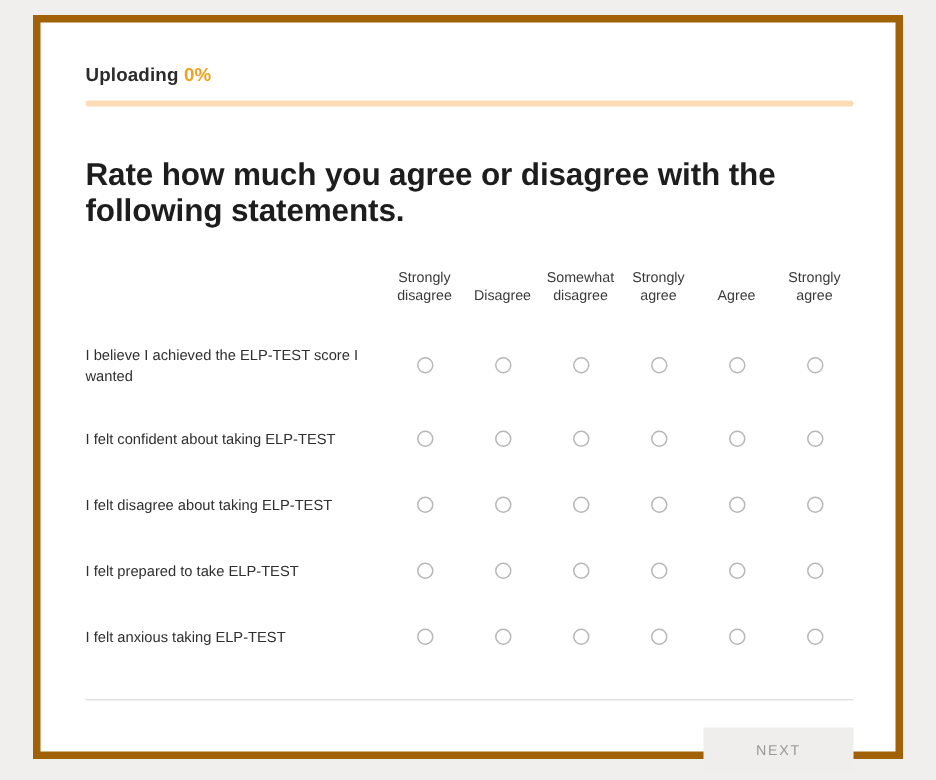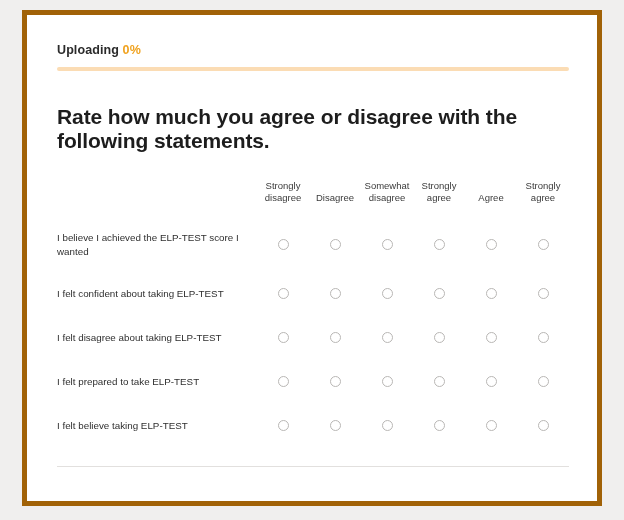--- a/index.html
+++ b/index.html
@@ -193,28 +193,31 @@
         <tr>
           <td class="stmt-cell">I felt prepared to take  ELP-TEST</td>
           <td class="opt-cell"><span class="radio"></span></td>
           <td class="opt-cell"><span class="radio"></span></td>
           <td class="opt-cell"><span class="radio"></span></td>
           <td class="opt-cell"><span class="radio"></span></td>
           <td class="opt-cell"><span class="radio"></span></td>
           <td class="opt-cell"><span class="radio"></span></td>
         </tr>
         <tr>
-          <td class="stmt-cell">I felt believe taking ELP-TEST</td>
+          <td class="stmt-cell">I felt anxious taking ELP-TEST</td>
           <td class="opt-cell"><span class="radio"></span></td>
           <td class="opt-cell"><span class="radio"></span></td>
           <td class="opt-cell"><span class="radio"></span></td>
           <td class="opt-cell"><span class="radio"></span></td>
           <td class="opt-cell"><span class="radio"></span></td>
           <td class="opt-cell"><span class="radio"></span></td>
         </tr>
       </tbody>
     </table>
 
     <div class="divider"></div>
 
+    <div class="footer">
+      <button class="next-btn">NEXT</button>
+    </div>
 
   </div>
 </div>
 
 </body></html>

